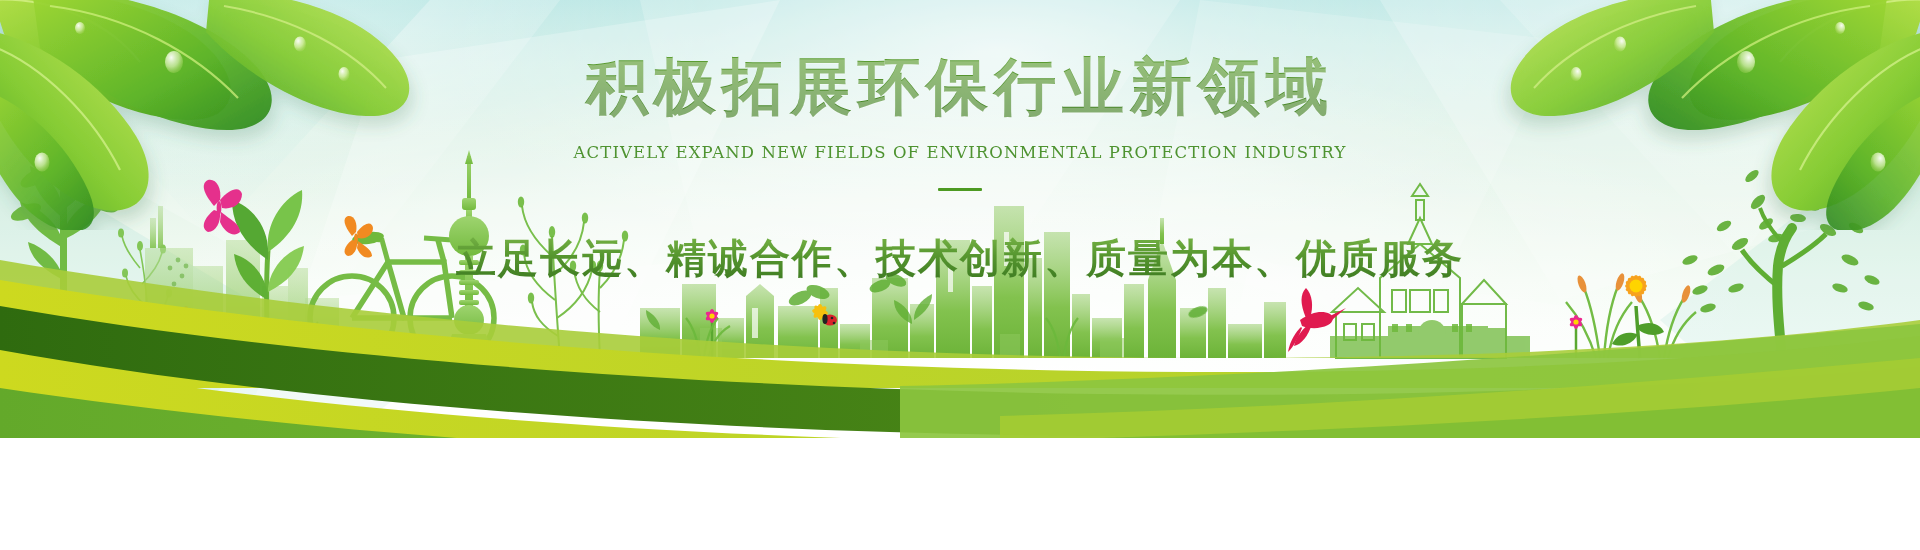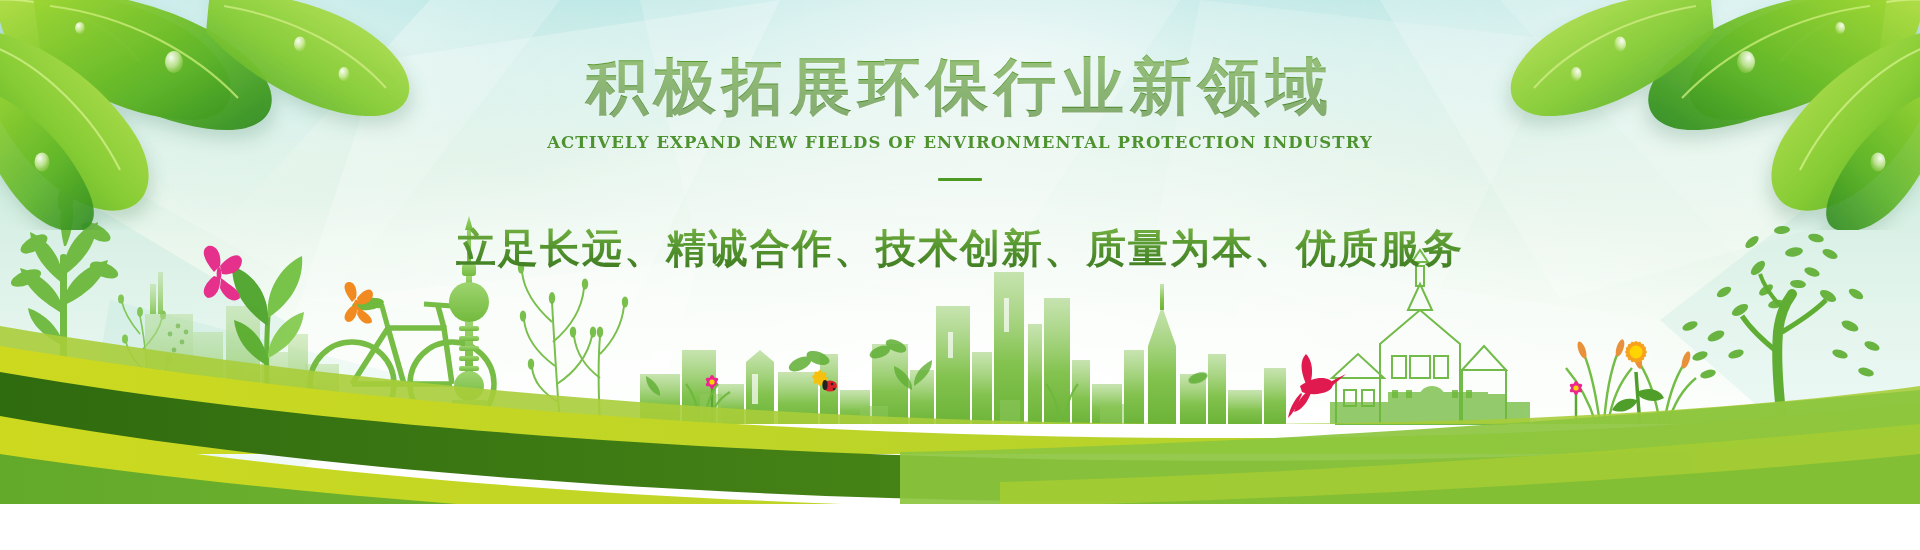--- a/index.html
+++ b/index.html
@@ -3,21 +3,21 @@
 <meta charset="utf-8">
 <title>Environmental Protection Banner</title>
 <style>
   html,body{margin:0;padding:0;}
   body{
     width:1920px;height:550px;overflow:hidden;
     font-family:"Liberation Serif", serif;
     background:#ffffff;
   }
   .banner{
-    position:relative;width:1920px;height:504px;overflow:hidden;
+    position:relative;width:1920px;height:438px;overflow:hidden;
     background:linear-gradient(180deg,#a7e0dd 0%, #bfe8e0 14%, #d6efe2 30%, #e9f6ec 48%, #f4fbf4 64%, #fbfefb 80%, #ffffff 92%);
   }
   
   .sky-wash{position:absolute;inset:0;
     background:
       radial-gradient(ellipse 900px 360px at 52% 12%, rgba(255,255,255,.72), rgba(255,255,255,0) 62%),
       radial-gradient(ellipse 620px 260px at 16% 6%, rgba(255,255,255,.55), rgba(255,255,255,0) 65%),
       radial-gradient(ellipse 700px 300px at 86% 10%, rgba(255,255,255,.45), rgba(255,255,255,0) 65%),
       radial-gradient(ellipse 1200px 420px at 50% 78%, rgba(255,255,255,.92), rgba(255,255,255,0) 70%);
     pointer-events:none;}
@@ -29,23 +29,23 @@
     font-family:"DejaVu Serif","Liberation Serif",serif;
     font-weight:700;font-size:62px;letter-spacing:6px;
     color:#5c9b33;
     background:linear-gradient(180deg,#86bb4e 0%,#63a436 38%,#3f7d22 100%);
     -webkit-background-clip:text;background-clip:text;
     -webkit-text-fill-color:transparent;
     text-shadow:0 1px 0 rgba(255,255,255,.35);
     line-height:1.12;
   }
   .title-en{
-    margin:12px 0 0 0;
+    margin:22px 0 0 0;
     font-family:"DejaVu Serif","Liberation Serif",serif;
-    font-weight:700;font-size:16.5px;letter-spacing:1.1px;
+    font-weight:400;font-size:16.5px;letter-spacing:1.1px;
     color:#4e9330;
   }
   .divider{width:44px;height:3px;background:#4d9a22;margin:26px auto 0 auto;border-radius:1px;}
   .tagline{
     margin:40px 0 4px 0;
     font-family:"DejaVu Serif","Liberation Serif",serif;
     font-weight:700;font-size:40px;letter-spacing:2px;
     color:#4f9430;
     background:linear-gradient(180deg,#7db94a 0%,#56962f 45%,#39761f 100%);
     -webkit-background-clip:text;background-clip:text;

